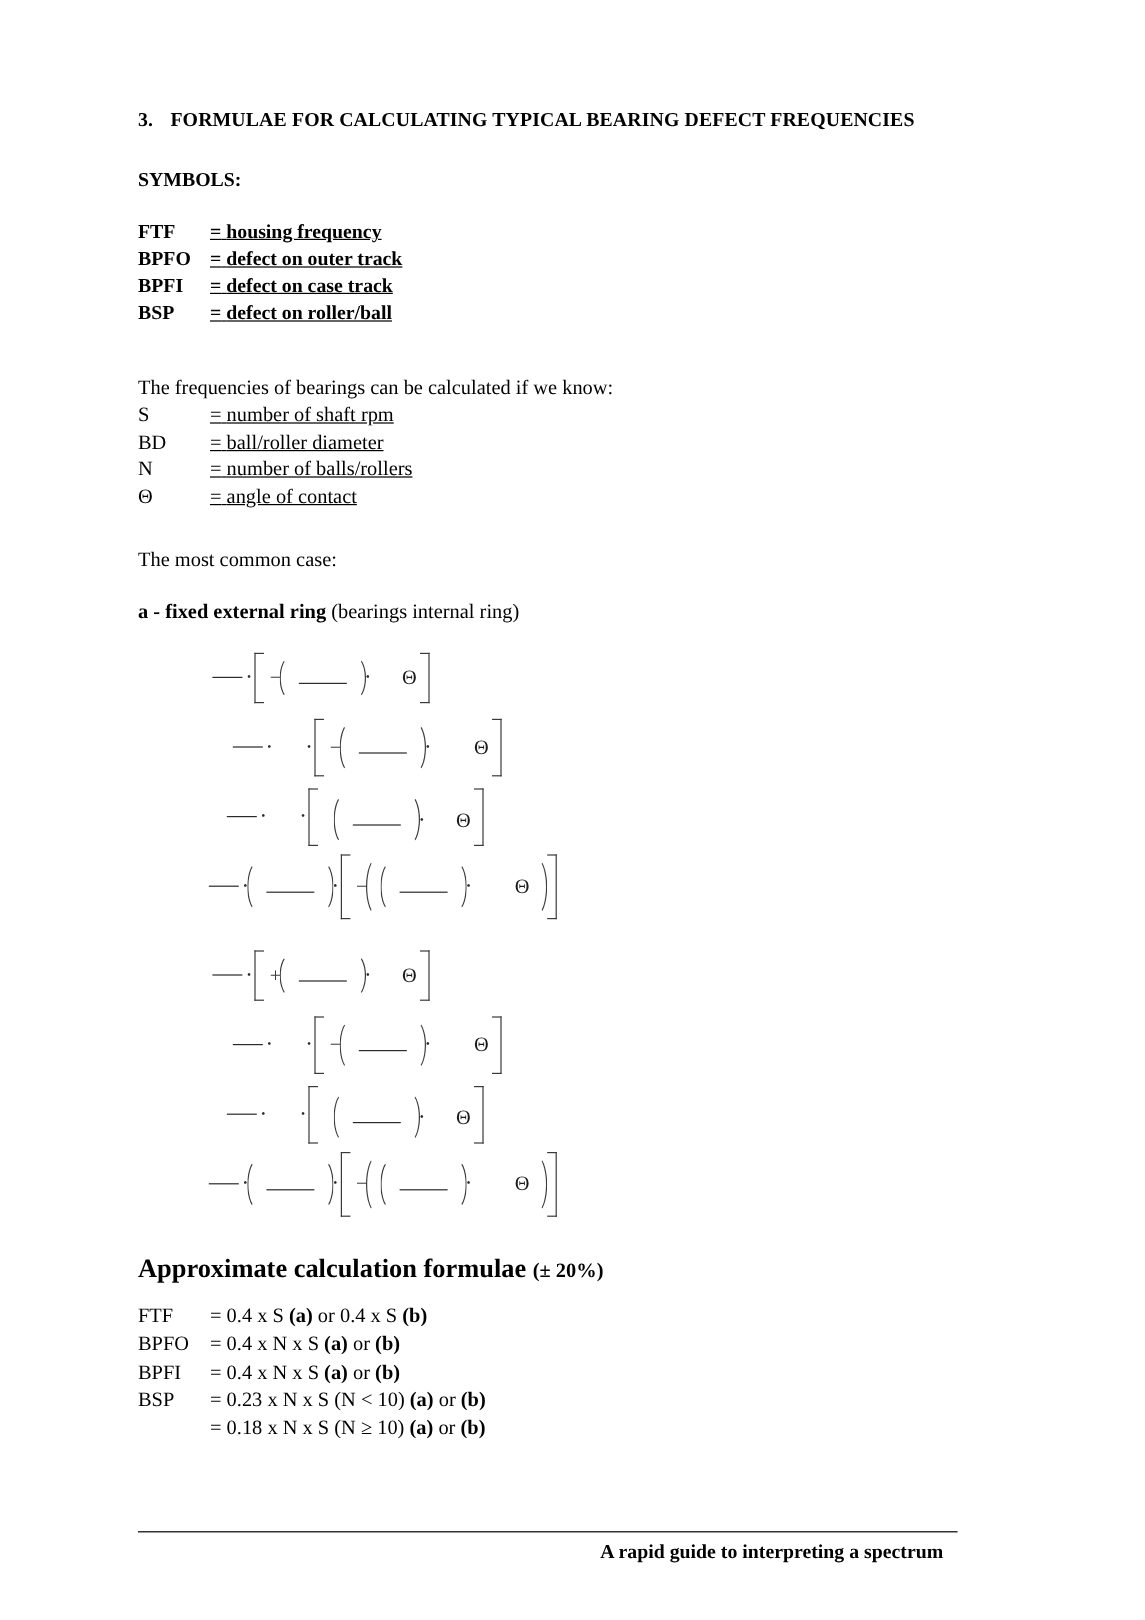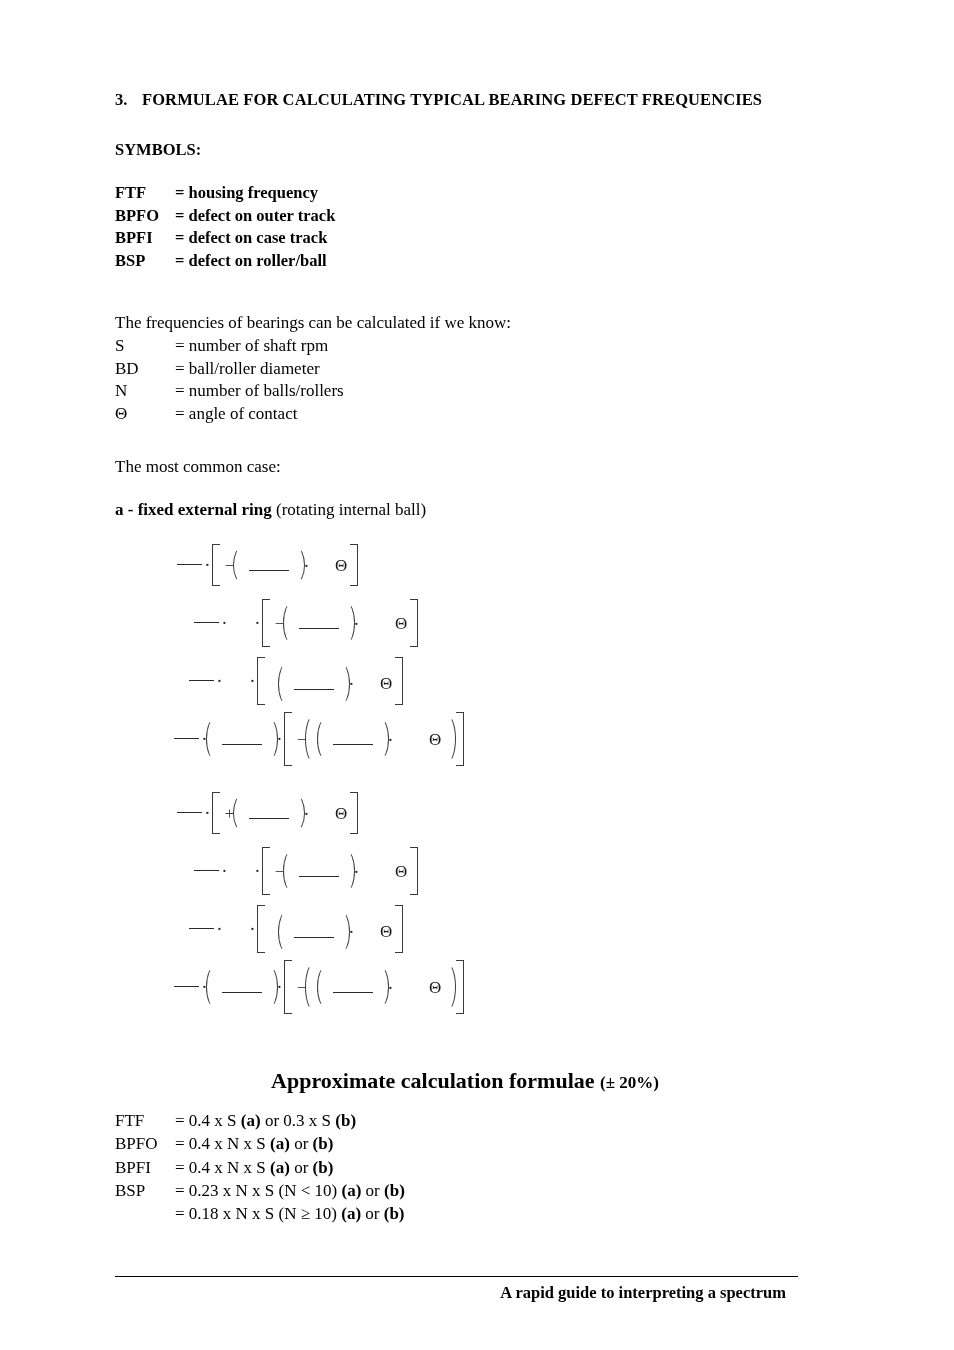--- a/index.html
+++ b/index.html
@@ -59,20 +59,21 @@
     font-size: 17px;
     line-height: 1.34;
     white-space: pre;
   }
   .defrow .term {
     width: 60px;
     flex: 0 0 60px;
   }
   .defrow .def {
     flex: 1 1 auto;
+    text-decoration: underline;
   }
   .bold-list .defrow {
     font-weight: bold;
     font-size: 16.5px;
     line-height: 1.36;
   }
 
   .para {
     font-size: 17px;
     line-height: 1.34;
@@ -198,23 +199,22 @@
     border-bottom-color: transparent;
   }
   .pn.h34::before, .pn.h34::after { height: 34px; margin-top: -18px; }
   .pn.h40::before, .pn.h40::after { height: 40px; margin-top: -21px; }
   .pn.h46::before, .pn.h46::after { height: 46px; margin-top: -24px; }
 
   
   .approx-head {
     font-size: 22px;
     font-weight: bold;
-    margin-top: 52px;
+    margin-top: 28px;
     line-height: 1.2;
-    text-align: center;
   }
   .approx-head .small {
     font-size: 17px;
   }
   .approx-list {
     margin-top: 15px;
   }
   .approx-row {
     display: flex;
     font-size: 17px;
@@ -298,21 +298,21 @@
       <div class="defrow">
         <span class="term">Θ</span>
         <span class="def"><span>=</span> <span>angle of contact</span></span>
       </div>
     </div>
 
     <div class="para gap-md">The most common case:</div>
 
     <div class="case-head">
       <b>a - fixed external ring</b>
-      <span>(rotating internal ball)</span>
+      <span>(bearings internal ring)</span>
     </div>
 
     <div class="formula-block">
 
       <div class="frow r1">
         <span class="fbar"></span>
         <span class="dot"></span>
         <span class="brk sq h40"><span class="inner">
           <span class="sign">−</span>
           <span class="brk pn h34"><span class="inner">
@@ -450,21 +450,21 @@
     </div>
 
     <div class="approx-head">
       <span>Approximate calculation formulae</span>
       <span class="small">(± 20%)</span>
     </div>
 
     <div class="approx-list">
       <div class="approx-row">
         <span class="term">FTF</span>
-        <span class="body"><span>= 0.4 x S </span><b>(a)</b><span> or </span><span>0.3 x S </span><b>(b)</b></span>
+        <span class="body"><span>= 0.4 x S </span><b>(a)</b><span> or </span><span>0.4 x S </span><b>(b)</b></span>
       </div>
       <div class="approx-row">
         <span class="term">BPFO</span>
         <span class="body"><span>= 0.4 x N x S </span><b>(a)</b><span> or </span><span></span><b>(b)</b></span>
       </div>
       <div class="approx-row">
         <span class="term">BPFI</span>
         <span class="body"><span>= 0.4 x N x S </span><b>(a)</b><span> or </span><span></span><b>(b)</b></span>
       </div>
       <div class="approx-row">

